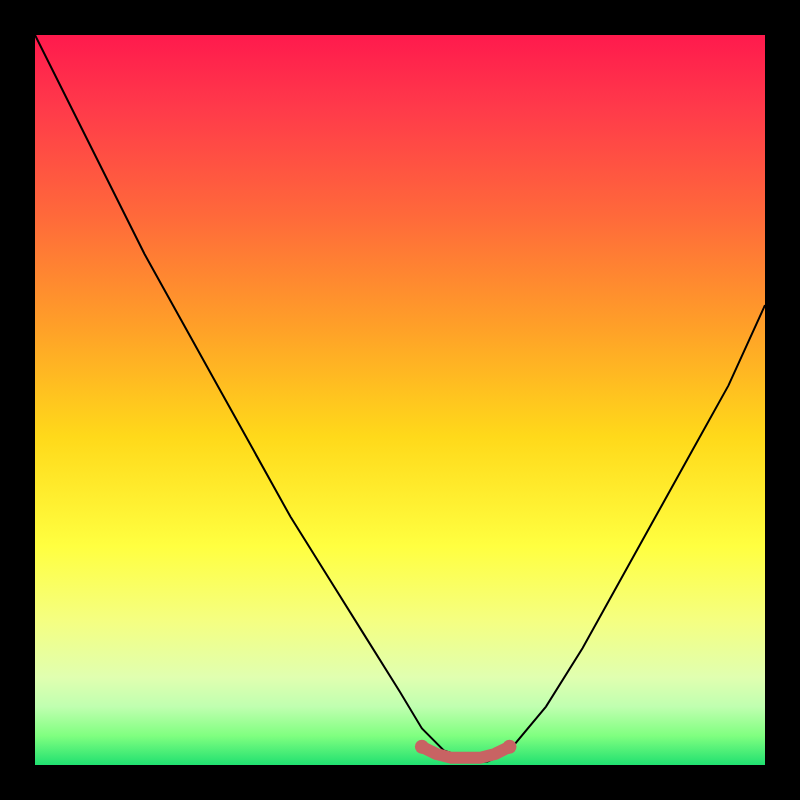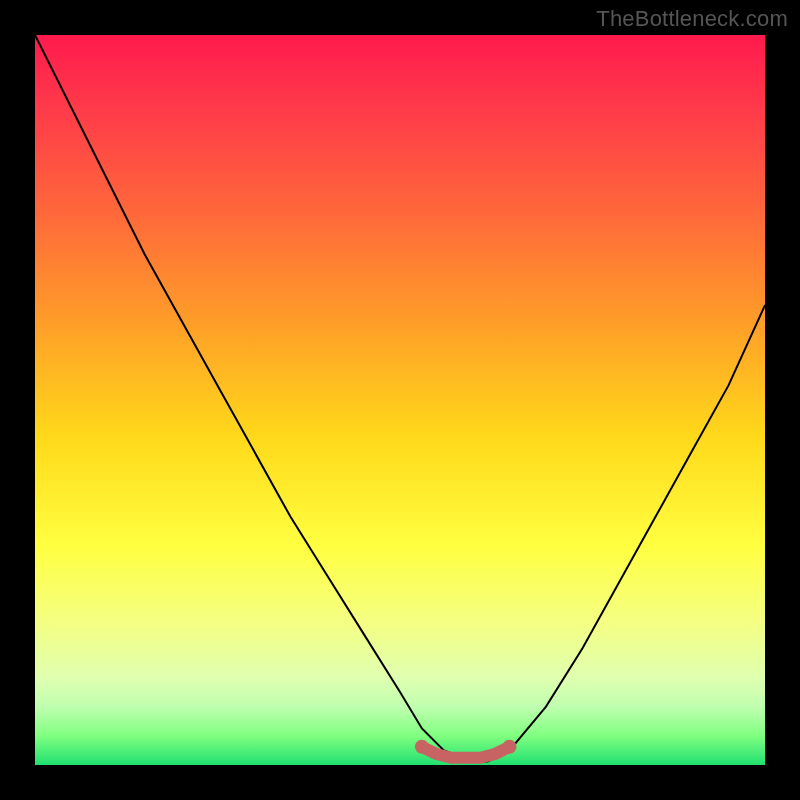--- a/index.html
+++ b/index.html
@@ -62,21 +62,20 @@
     font-weight: 400;
     letter-spacing: 0.2px;
     user-select: none;
   }
 </style>
 </head>
 <body>
 
 <div class="frame">
 
-  <div class="watermark">TheBottleneck.com</div>
 
   <div class="plot-area">
     <div class="gradient"></div>
     <svg id="plot-svg" class="overlay-svg" viewBox="0 0 730 730" preserveAspectRatio="none">
         <path d="M0.0 0.0 L36.5 73.0 L73.0 146.0 L109.5 219.0 L146.0 284.7 L182.5 350.4 L219.0 416.1 L255.5 481.8 L292.0 540.2 L328.5 598.6 L365.0 657.0 L386.9 693.5 L408.8 715.4 L438.0 726.4 L452.6 726.4 L474.5 715.4 L511.0 671.6 L547.5 613.2 L584.0 547.5 L620.5 481.8 L657.0 416.1 L693.5 350.4 L730.0 270.1" fill="none" stroke="#000" stroke-width="2"></path>
         <path d="M386.9 711.8 L401.5 719.0 L416.1 722.7 L430.7 722.7 L445.3 722.7 L459.9 719.0 L474.5 711.8" fill="none" stroke="#c86363" stroke-width="12" stroke-linecap="round" stroke-linejoin="round"></path>
         <circle cx="386.9" cy="711.8" r="7" fill="#c86363"></circle>
         <circle cx="474.5" cy="711.8" r="7" fill="#c86363"></circle>
       </svg>
   </div>

